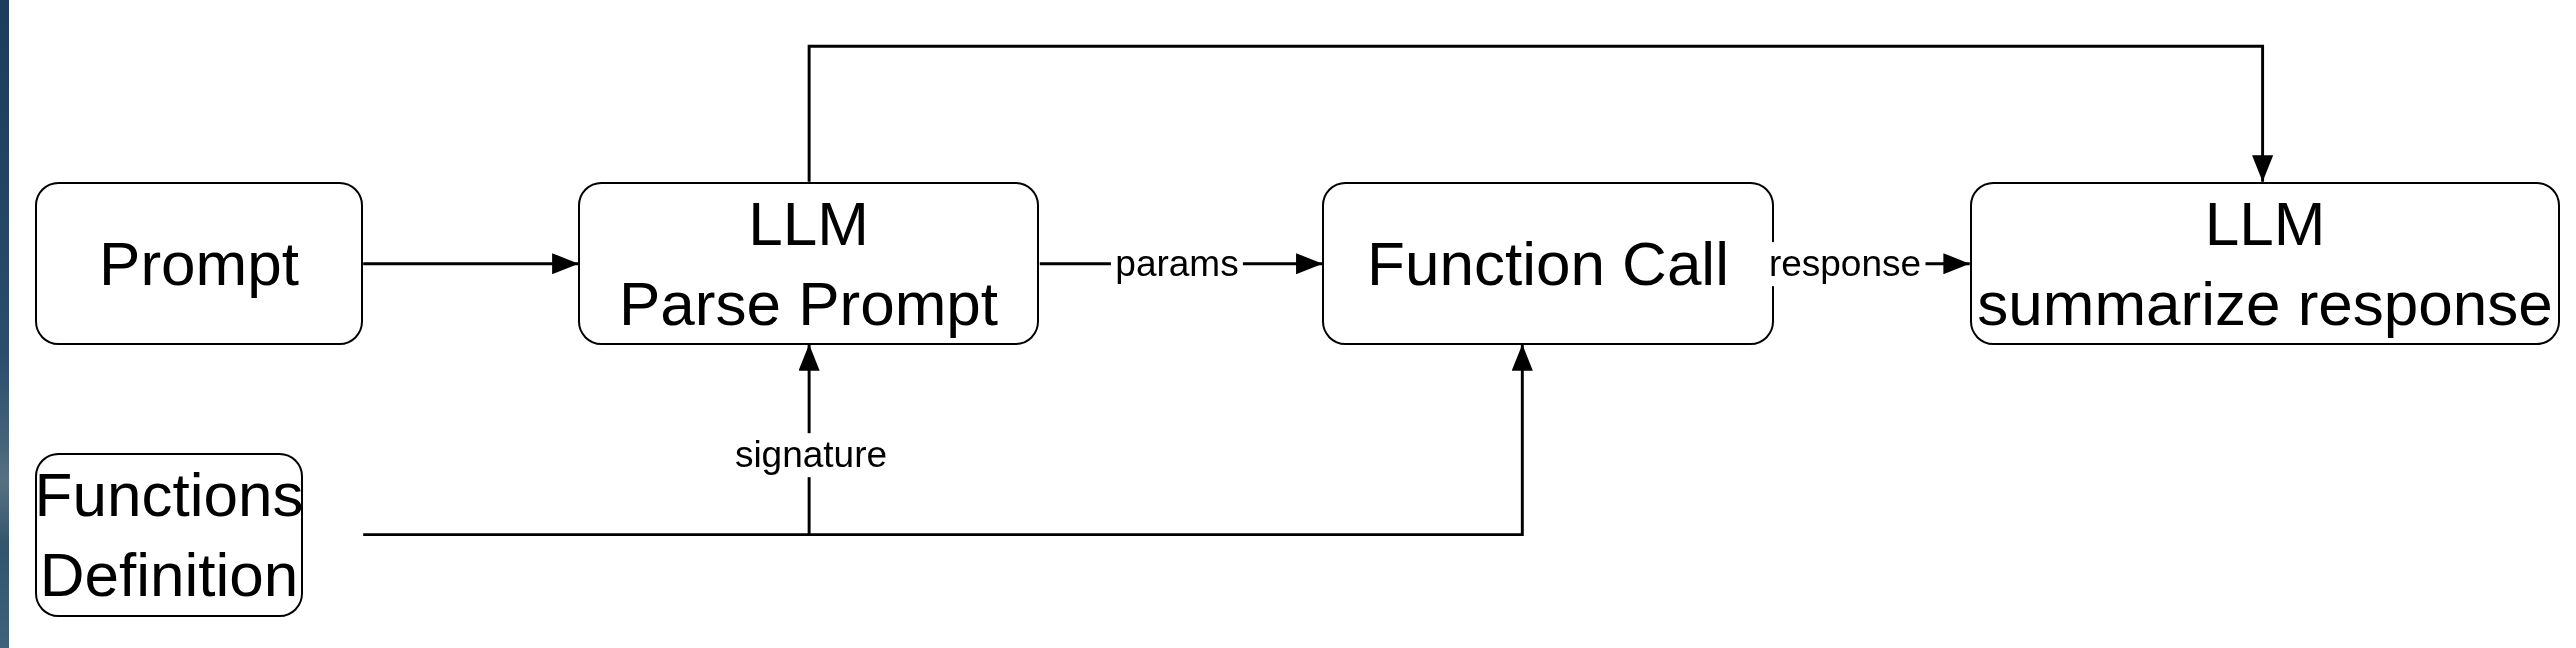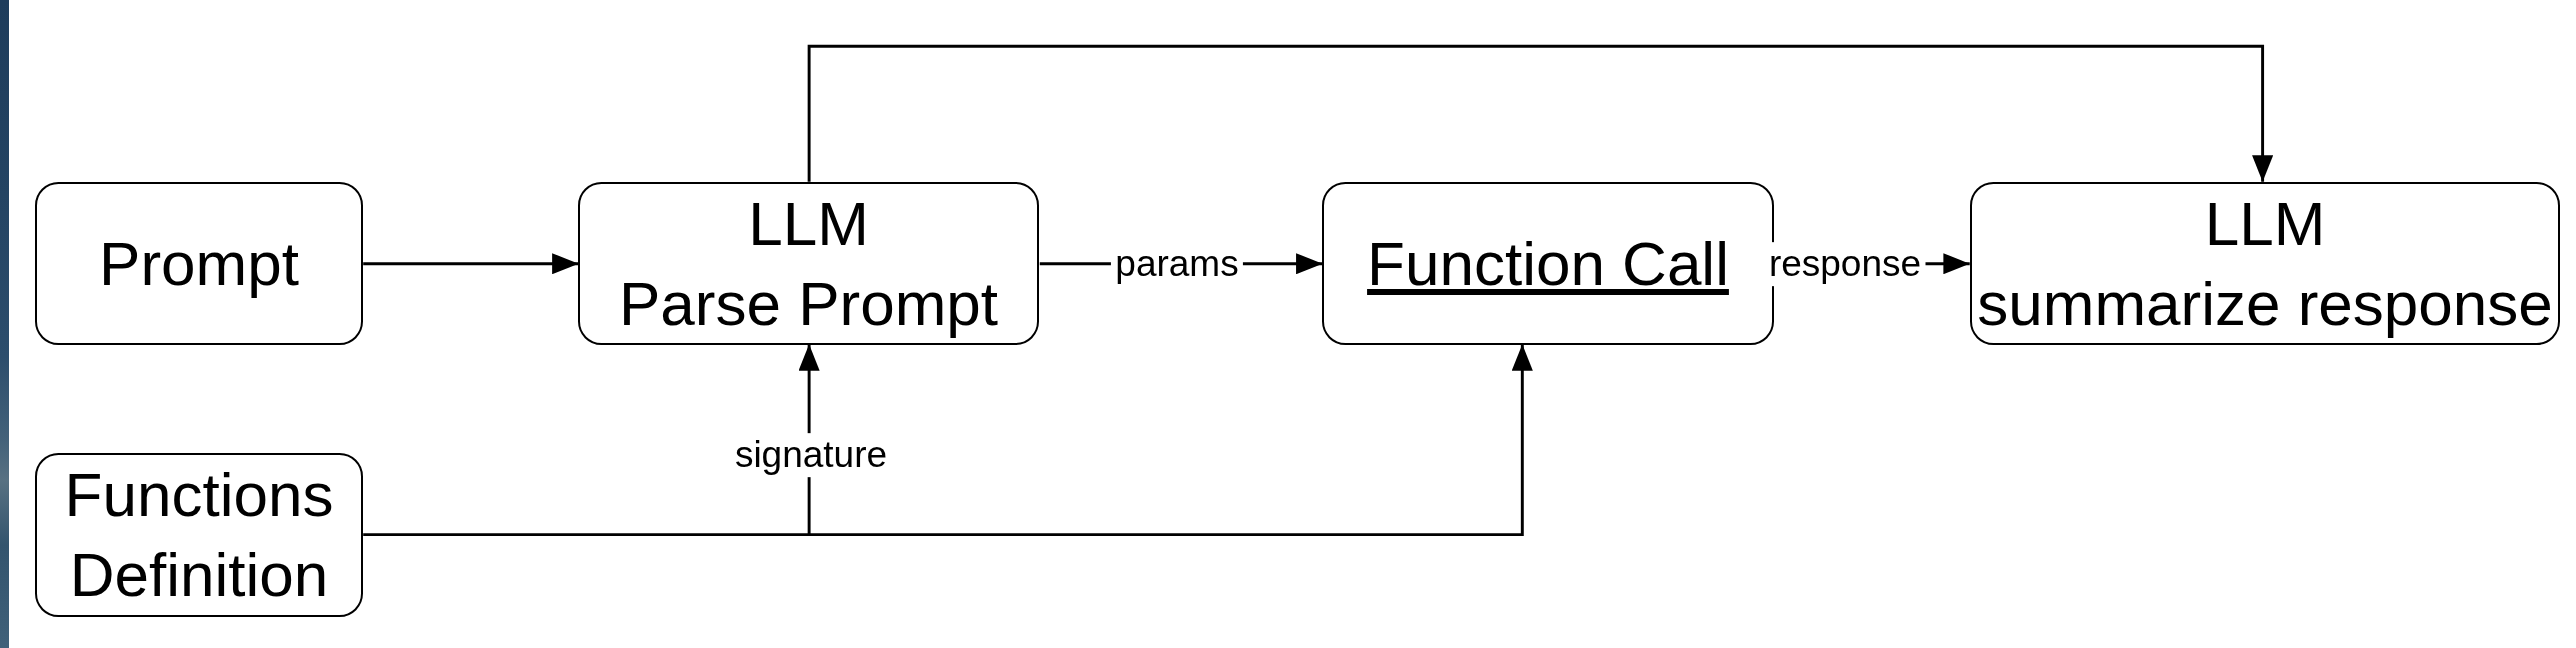--- a/index.html
+++ b/index.html
@@ -40,23 +40,23 @@
     font-size: 62px;
     line-height: 1.29;
     display: flex;
     align-items: center;
     justify-content: center;
     text-align: center;
     white-space: pre-line;
   }
   .node-prompt               { left: 35px;   top: 182px; width: 328px; height: 163px; }
   .node-llm-parse-prompt     { left: 578px;  top: 182px; width: 461px; height: 163px; }
-  .node-function-call        { left: 1322px; top: 182px; width: 452px; height: 163px; text-decoration: underline; }
+  .node-function-call        { left: 1322px; top: 182px; width: 452px; height: 163px; }
   .node-llm-summarize        { left: 1970px; top: 182px; width: 590px; height: 163px; }
-  .node-functions-definition { left: 35px;   top: 453px; width: 328px; height: 164px; }
+  .node-functions-definition { left: 35px;   top: 453px; width: 268px; height: 164px; }
   .edge-label {
     position: absolute;
     transform: translate(-50%, -50%);
     background: #ffffff;
     color: #000000;
     font-size: 37px;
     line-height: 1.1;
     padding: 1.5px 4.4px;
     white-space: nowrap;
   }

